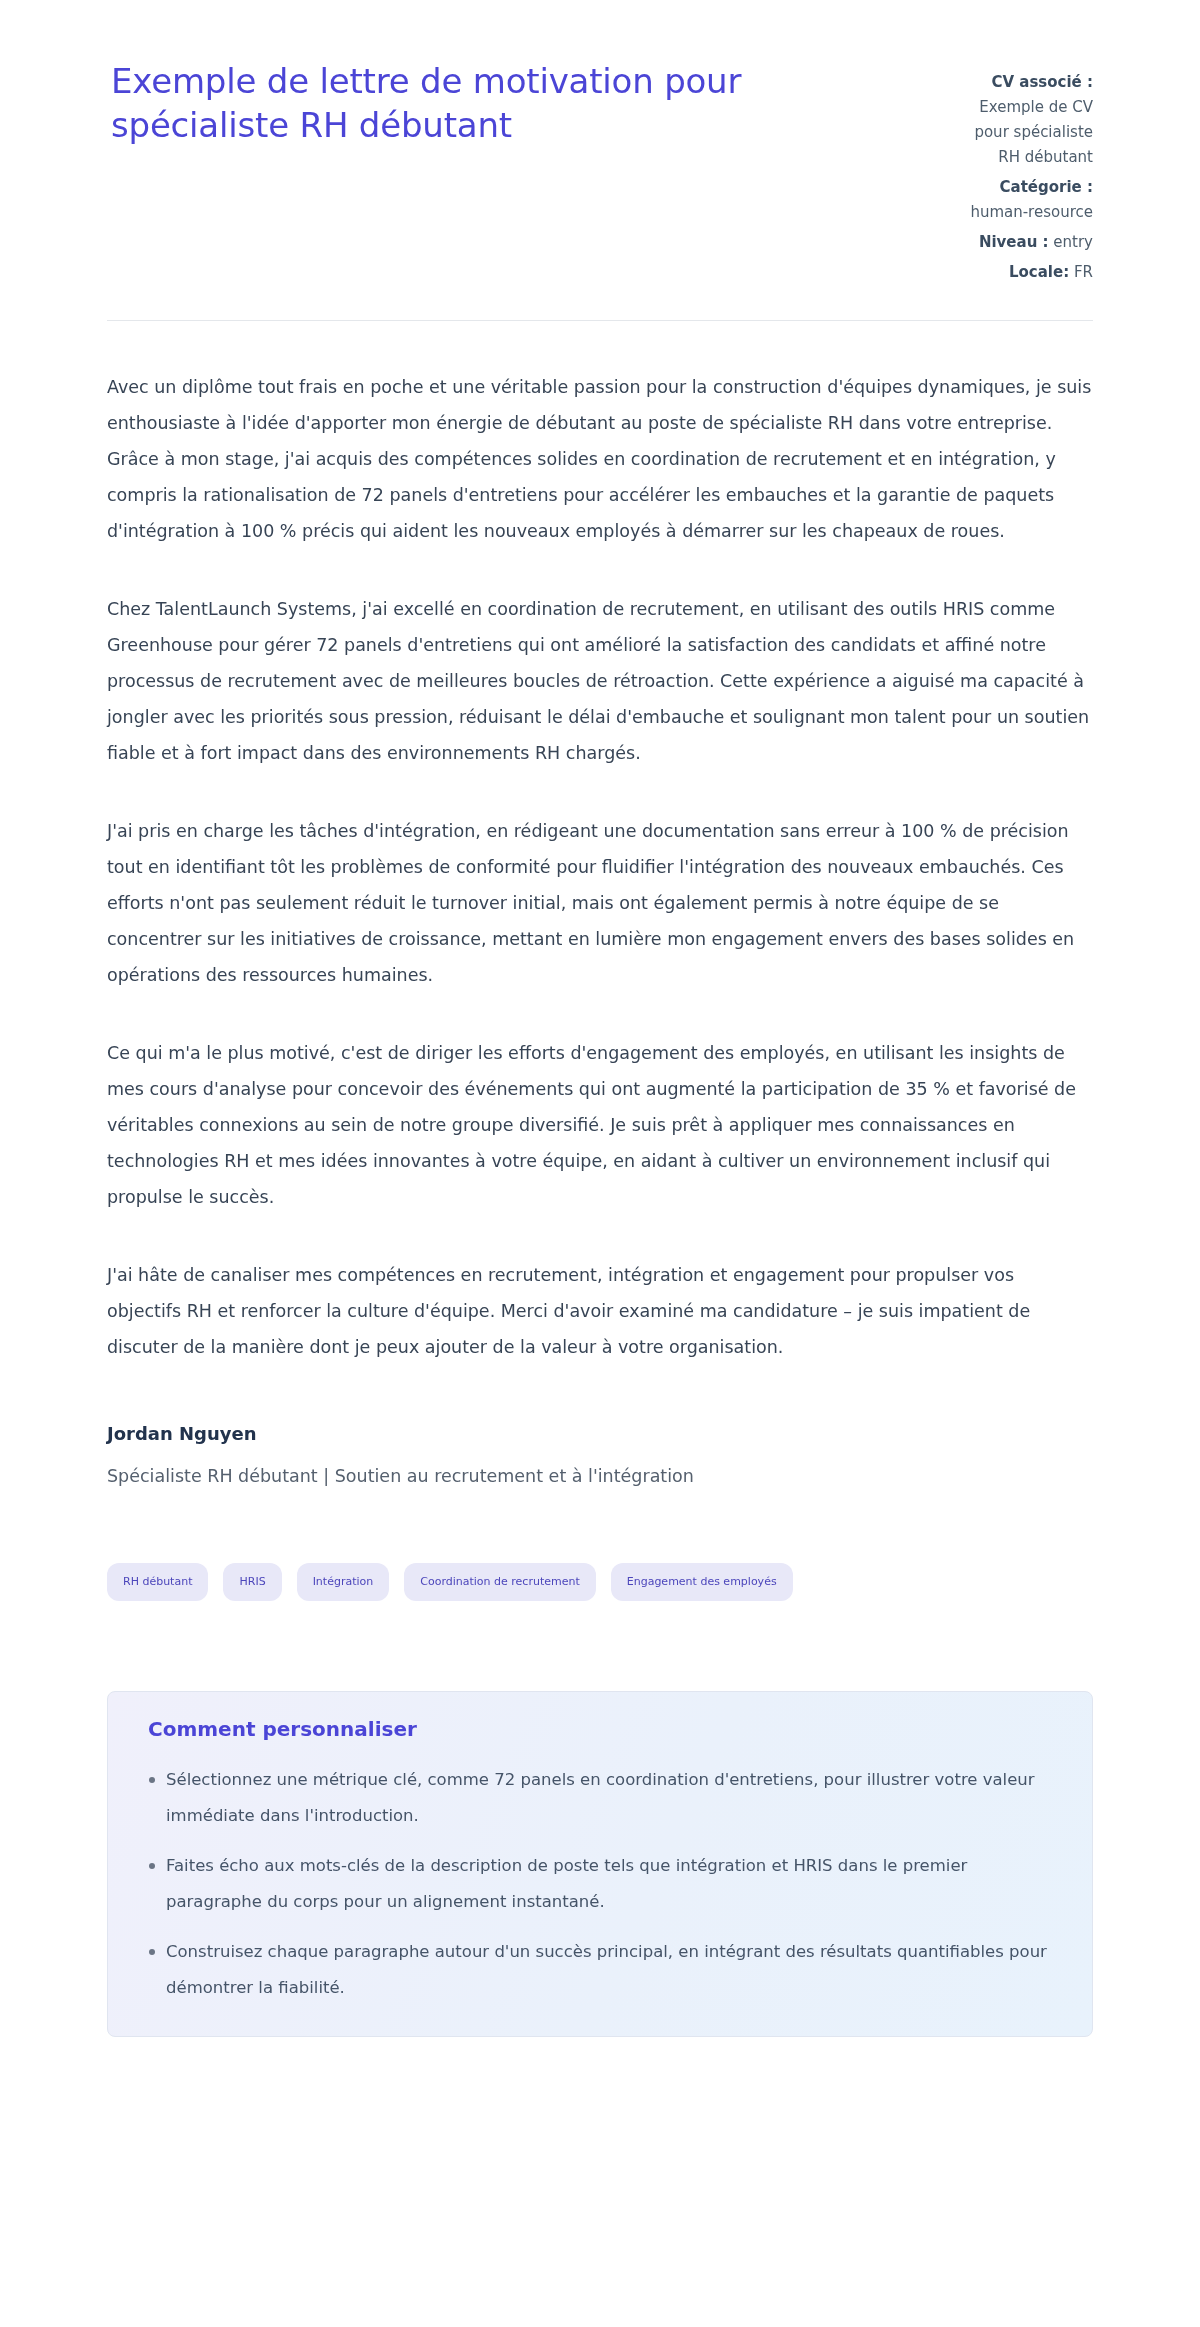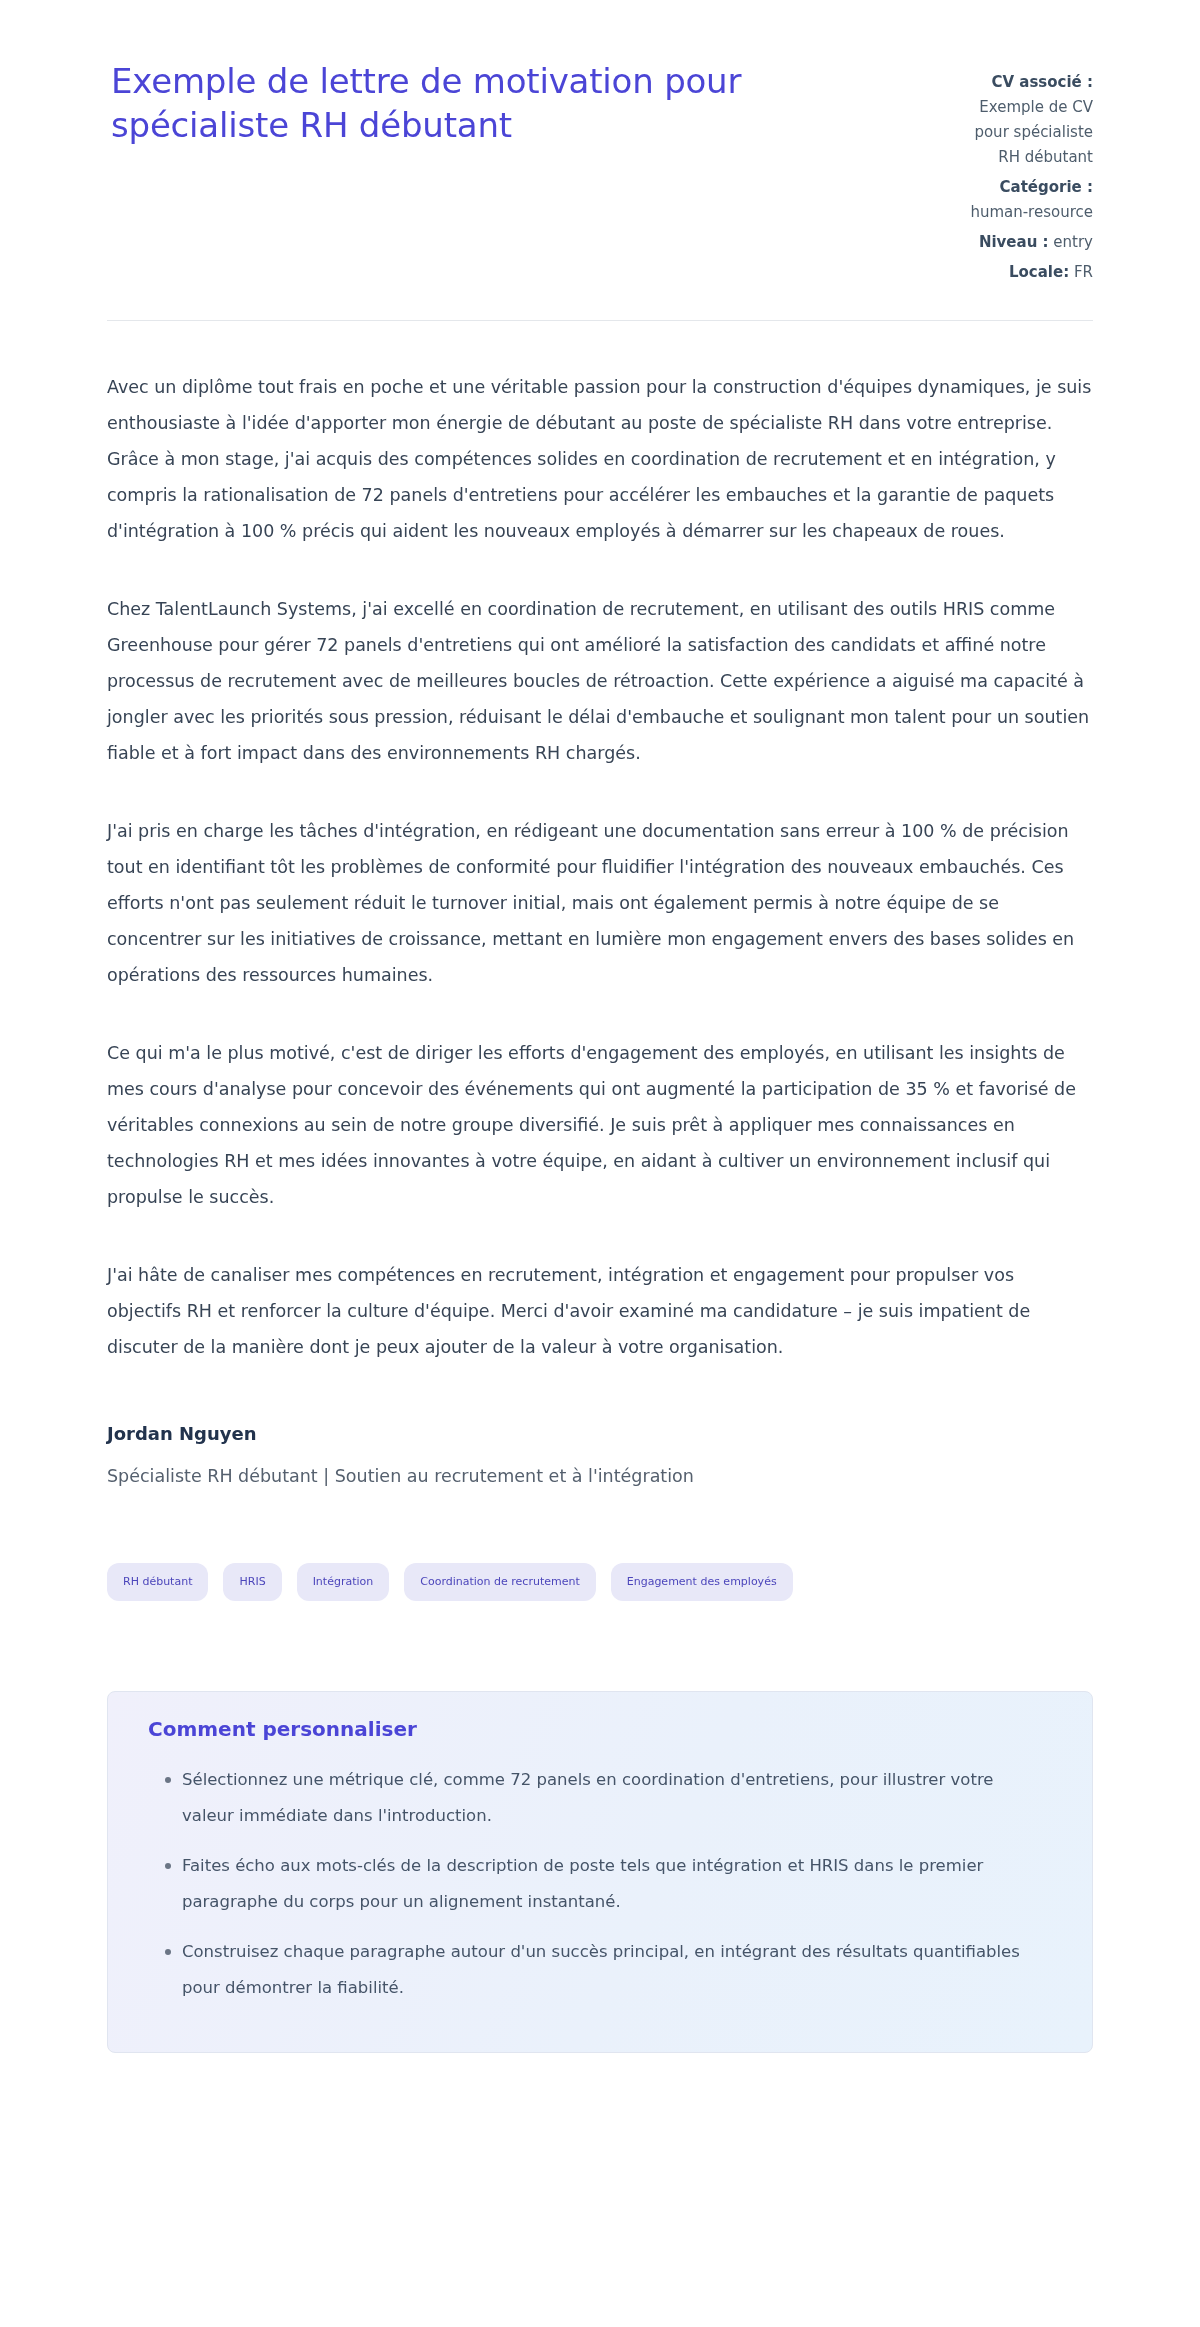--- a/index.html
+++ b/index.html
@@ -53,21 +53,21 @@
   }
 
   
   .tips{
     margin-top:90px;
     background:linear-gradient(115deg,#f0f0fb 0%,#eaf1fb 55%,#e8f2fc 100%);
     border:1px solid #e0e5f0;border-radius:8px;
     padding:24px 40px 30px;
   }
   .tips-heading{font-size:20px;font-weight:bold;color:var(--accent);margin:0 0 20px;line-height:26px;}
-  .tips ul{list-style:none;margin:16px;padding:0;}
+  .tips ul{list-style:none;margin:0;padding:0;}
   .tips li{
     position:relative;padding-left:18px;margin:0 0 14px;
     font-size:16.5px;line-height:36px;color:#455468;
   }
   .tips li:last-child{margin-bottom:0;}
   .tips li::before{
     content:"";position:absolute;left:1px;top:15px;
     width:6px;height:6px;border-radius:50%;background:#6b7585;
   }
 </style>

